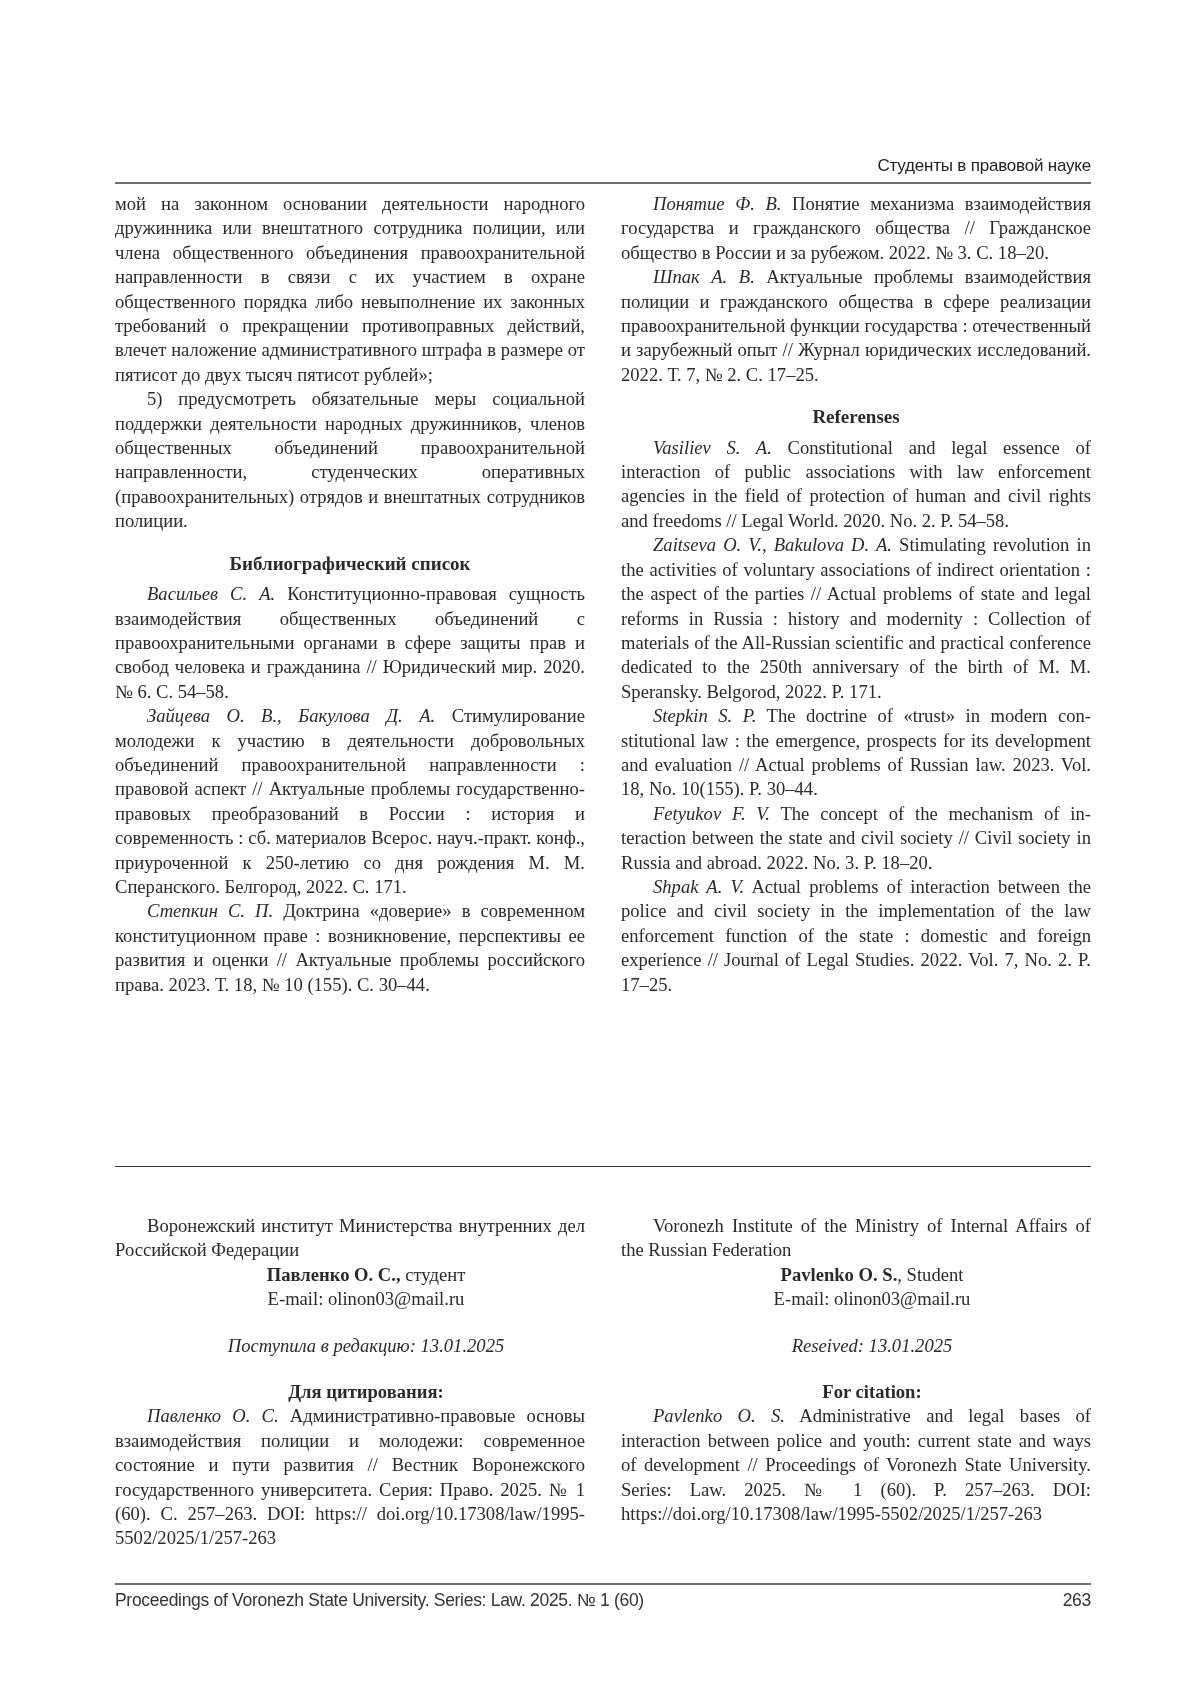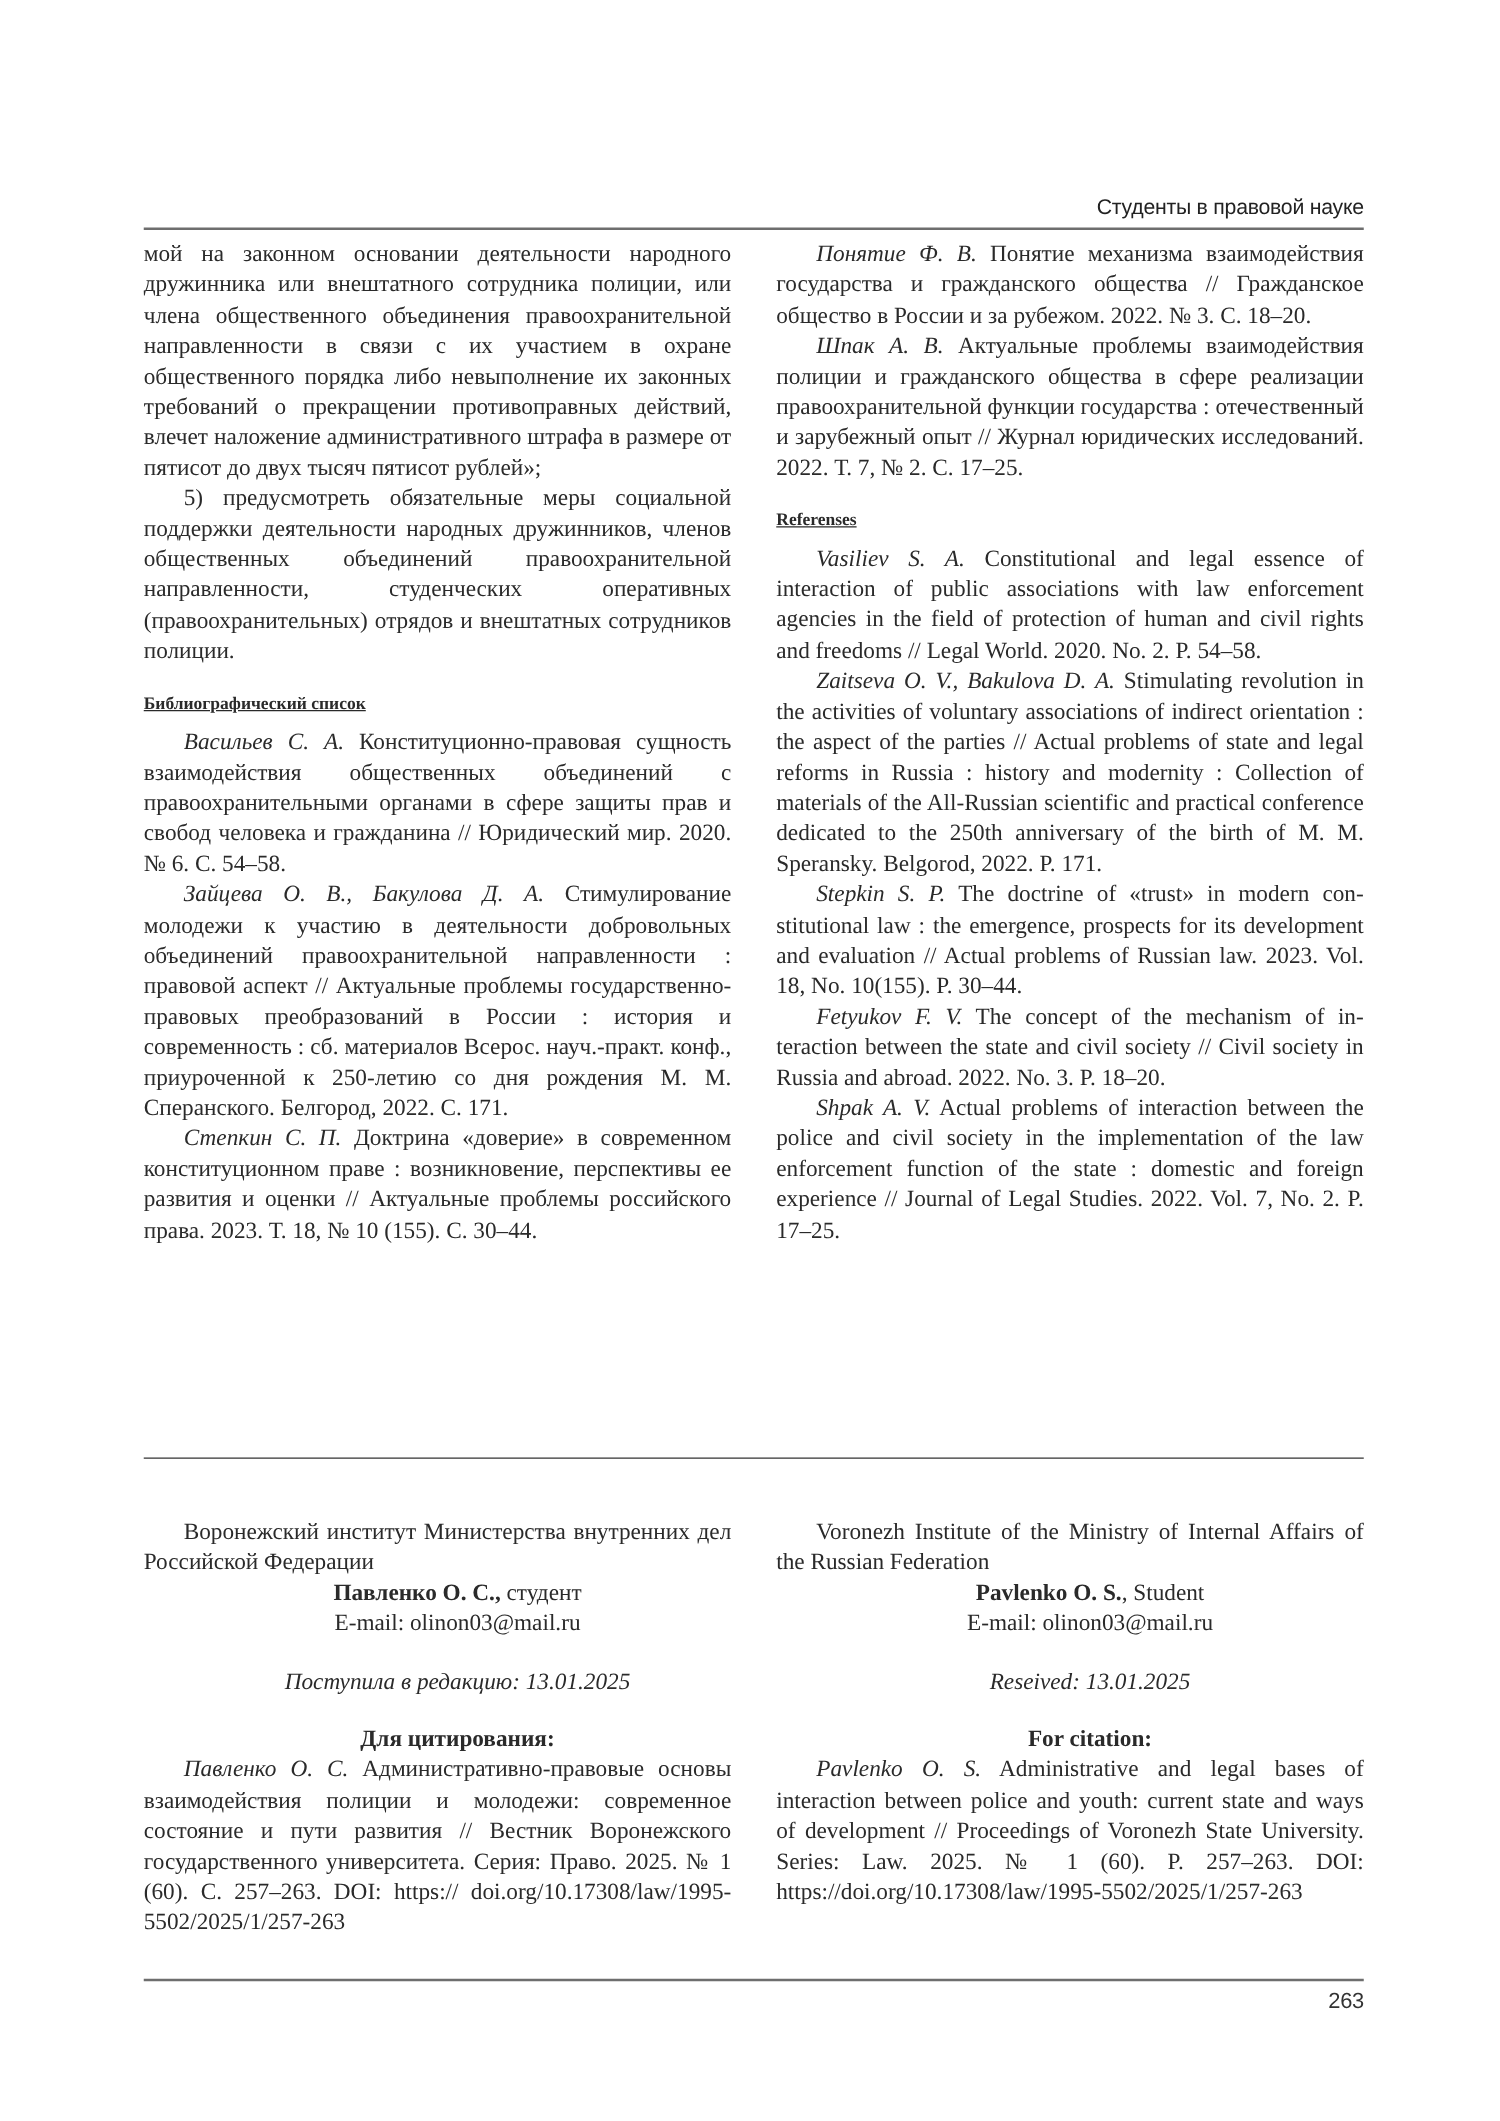--- a/index.html
+++ b/index.html
@@ -11,21 +11,21 @@
   .rule { position: absolute; left: 0; width: 976px; border-top: 2px solid #6e6e6e; }
   .rule.top { top: 182px; }
   .rule.mid { top: 1166px; border-top: 1.5px solid #333; }
   .rule.bottom { top: 1583px; }
   .col { position: absolute; width: 470px; font-size: 18.6px; line-height: 24.4px; text-align: justify;
          hyphens: manual; }
   .col.left { left: 0; }
   .col.right { left: 506px; }
   .col p { margin: 0; }
   .indent { text-indent: 32px; }
-  .heading { font-weight: bold; font-size: 14px; margin: 18px 0 6px 0 !important; text-indent: 0 !important; text-decoration: underline; }
+  .heading { text-align: center; font-weight: bold; font-size: 19px; margin: 18px 0 6px 0 !important; text-indent: 0 !important; }
   i { font-style: italic; }
   .gap { height: 22px; }
   .footer { position: absolute; top: 1590px; left: 0; width: 976px; font-family: "Liberation Sans", "DejaVu Sans", sans-serif;
             font-size: 17.5px; color: #333; letter-spacing: -0.3px; }
   .footer .pn { position: absolute; right: 0; top: 0; text-align: center; }
   .left-align { text-align: center; }
 </style>
 </head>
 <body>
 
@@ -72,15 +72,16 @@
     <p class="indent left-align">E-mail: olinon03@mail.ru</p>
     <div class="gap"></div>
     <p class="indent left-align"><i>Reseived: 13.01.2025</i></p>
     <div class="gap"></div>
     <p class="indent left-align"><b>For citation:</b></p>
     <p class="indent"><i>Pavlenko O. S.</i><span> Administrative and legal bases of interaction between police and youth: current state and ways of development // Proceedings of Voronezh State University. Series: Law. 2025. № 1 (60). P. 257–263. DOI: https://doi.org/10.17308/law/1995-5502/2025/1/257-263</span></p>
   </div>
 
   <div class="rule bottom"></div>
   <div class="footer">
+    <span>Proceedings of Voronezh State University. Series: Law. 2025. № 1 (60)</span>
     <span class="pn">263</span>
   </div>
 </div>
 
 </body></html>

